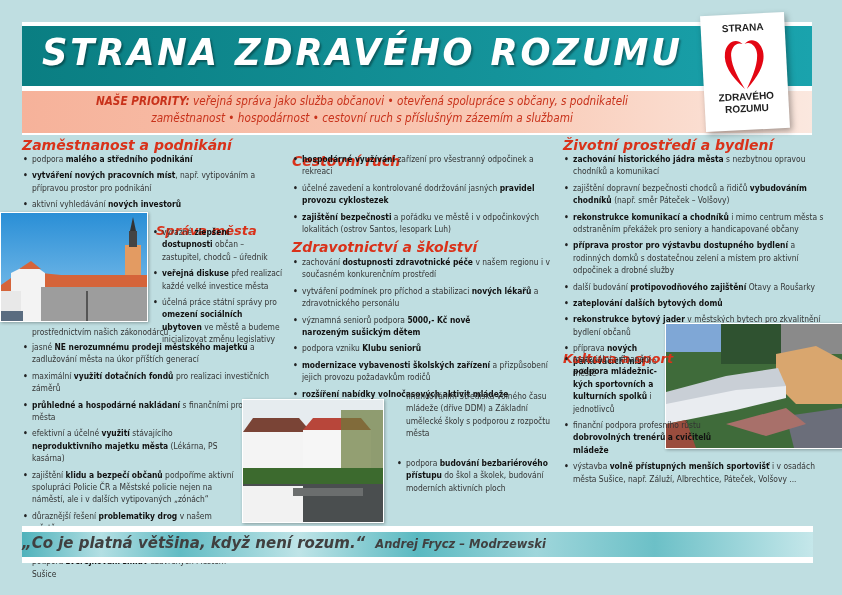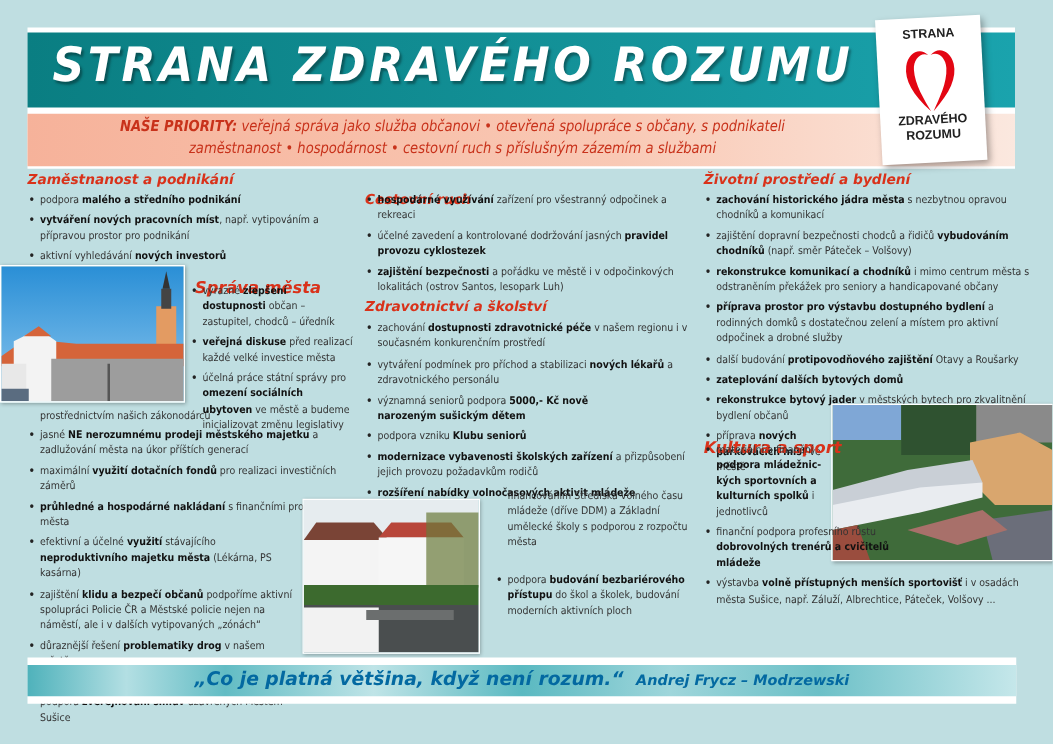--- a/index.html
+++ b/index.html
@@ -11,31 +11,31 @@
   .hdr-title{left:42px;top:30px;font-family:"DejaVu Sans",sans-serif;font-weight:bold;font-style:italic;font-size:38px;letter-spacing:3px;color:#fff;text-shadow:2px 2px 2px rgba(0,0,0,.35);white-space:nowrap;transform:scaleX(0.93);transform-origin:left;}
   .hdr-salmon{left:22px;top:91px;width:790px;height:42px;background:linear-gradient(90deg,#f6b29a 0%,#f9c9b5 60%,#fbe8df 100%);}
   .prio{left:22px;top:93px;width:680px;text-align:center;font-family:"DejaVu Sans",sans-serif;font-style:italic;font-size:12.2px;line-height:17px;color:#c8321b;transform:scaleX(0.86);transform-origin:center;}
   .prio b{font-weight:bold;}
   .logo{left:703px;top:14px;width:84px;height:116px;background:#fff;transform:rotate(-3deg);box-shadow:2px 3px 6px rgba(0,0,0,.35);text-align:center;}
   .logo .t1{font-family:"Liberation Sans",sans-serif;font-weight:bold;font-size:10px;margin-top:8px;color:#222;}
   .logo .t2{font-family:"Liberation Sans",sans-serif;font-weight:bold;font-size:10px;color:#222;line-height:12px;}
   .logo svg{display:block;margin:2px auto 0;}
   
   .sec-title{font-family:"DejaVu Sans",sans-serif;font-style:italic;font-weight:bold;color:#d9321a;white-space:nowrap;}
-  .st-small{font-size:11px;}
+  .st-small{font-size:14px;}
   .st-big{font-size:13px;margin-top:14px;}
   ul.items{list-style:none;margin:0;padding:0;font-size:8.4px;line-height:12.4px;color:#333;}
   ul.items li{position:relative;padding-left:10px;margin-bottom:4px;}
   ul.items li::before{content:"•";position:absolute;left:1px;top:0;font-weight:bold;color:#222;}
   ul.items b{color:#111;}
   .photo{box-shadow:1px 1px 3px rgba(0,0,0,.3);border:1px solid #fff;}
   
   .q-white{left:22px;top:526px;width:791px;height:37px;background:#fff;}
   .q-band{left:22px;top:532px;width:791px;height:25px;background:linear-gradient(90deg,#4fb2bb 0%,#b3dfe3 10%,#62bcc4 20%,#bfe4e7 35%,#5ab9c1 50%,#9fd6db 65%,#6cc0c7 80%,#c5e7ea 100%);}
-  .quote{left:22px;top:533px;width:791px;text-align:center;color:#0369a1;font-family:"DejaVu Sans",sans-serif;font-style:italic;white-space:nowrap;}
+  .quote{left:22px;top:533px;width:791px;color:#404040;font-family:"DejaVu Sans",sans-serif;font-style:italic;white-space:nowrap;}
   .quote .q{font-size:15px;font-weight:bold;}
   .quote .a{font-size:11.5px;font-weight:bold;margin-left:10px;}
 </style>
 </head>
 <body>
 
 <div class="abs hdr-white"></div>
 <div class="abs hdr-teal"></div>
 <div class="abs hdr-title">STRANA ZDRAVÉHO ROZUMU</div>
 <div class="abs hdr-salmon"></div>

